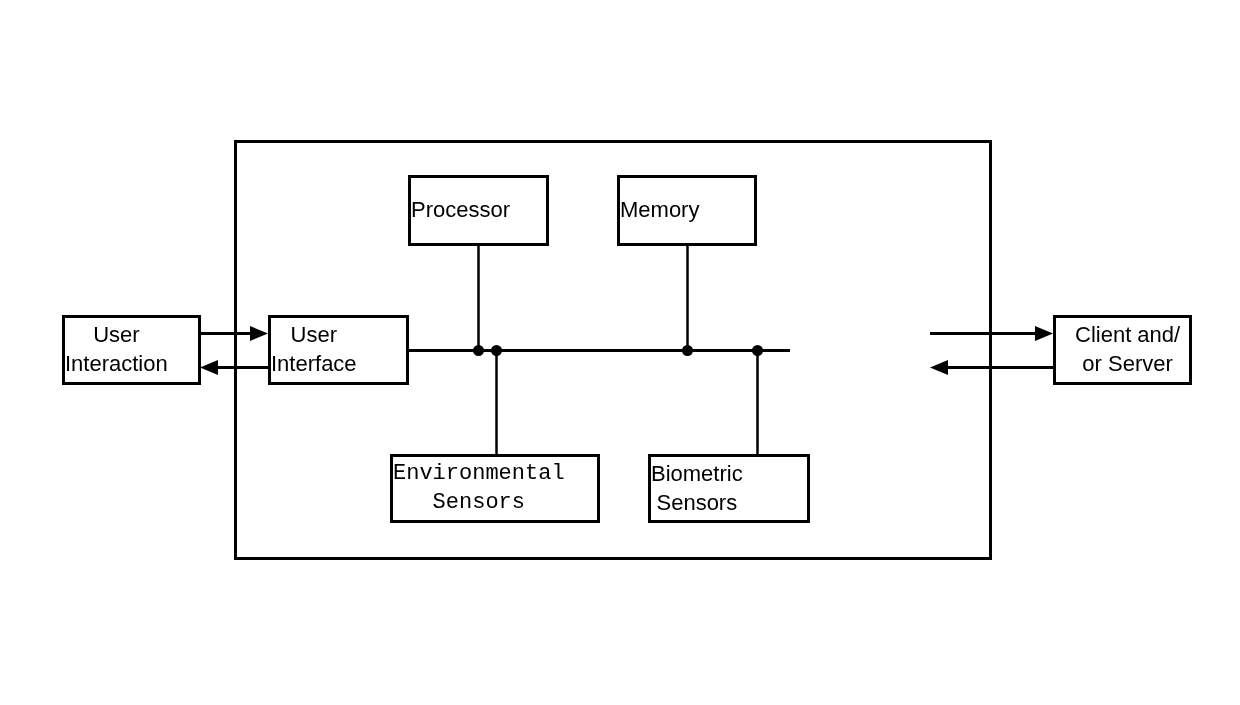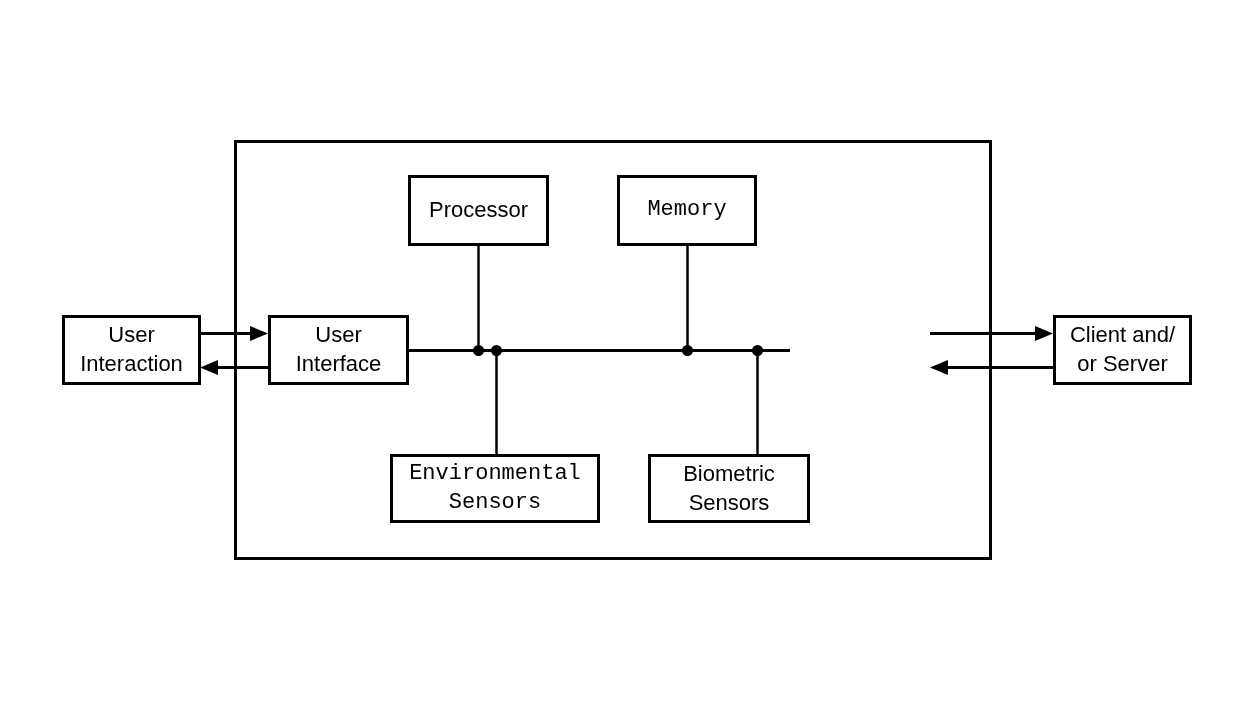--- a/index.html
+++ b/index.html
@@ -21,34 +21,33 @@
     z-index: 1;
   }
 
   .node {
     position: absolute;
     z-index: 2;
     border: 3px solid #000000;
     background: #ffffff;
     display: flex;
     align-items: center;
-    justify-content: center;
     text-align: center;
     font-size: 22px;
     line-height: 1.3;
     color: #000000;
   }
   .node .label { white-space: pre-line; }
 
   .n-user-interaction { left: 62px;  top: 315px; width: 139px; height: 70px; }
   .n-user-interface   { left: 268px; top: 315px; width: 141px; height: 70px; }
   .n-processor        { left: 408px; top: 175px; width: 141px; height: 71px; }
-  .n-memory           { left: 617px; top: 175px; width: 140px; height: 71px; font-family: Liberation Mono, monospace; }
+  .n-memory           { left: 617px; top: 175px; width: 140px; height: 71px; }
   .n-wireless         { left: 790px; top: 315px; width: 141px; height: 71px; }
-  .n-client-server    { left: 1053px; top: 315px; width: 139px; height: 70px; }
+  .n-client-server    { left: 1053px; top: 315px; width: 139px; height: 70px; padding-left: 19px; }
   .n-env-sensors      { left: 390px; top: 454px; width: 210px; height: 69px; font-family: Liberation Mono, monospace; }
   .n-bio-sensors      { left: 648px; top: 454px; width: 162px; height: 69px; }
 
   svg line, svg rect { stroke: #000000; }
   svg polygon, svg circle { fill: #000000; stroke: none; }
 </style>
 </head>
 <body>
 
 <div class="canvas">

